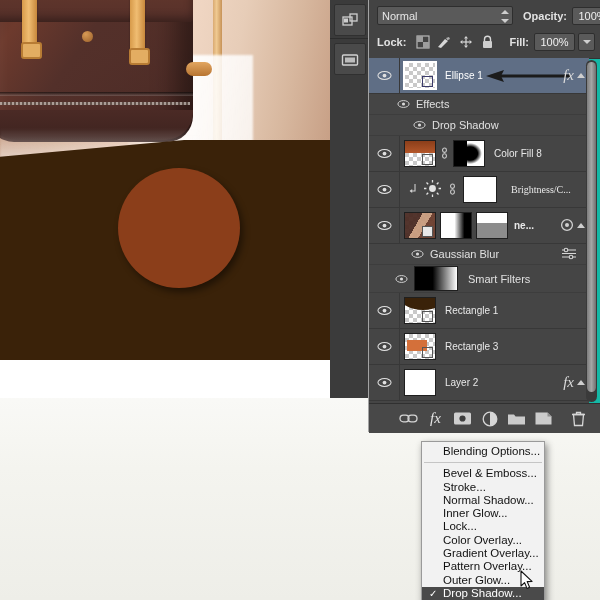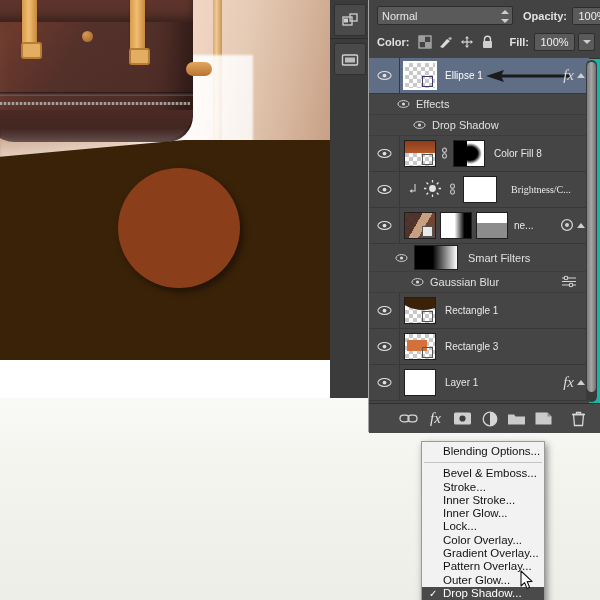--- a/index.html
+++ b/index.html
@@ -292,21 +292,21 @@
           </span>
         </div>
         <span class="op-label">Opacity:</span>
         <div class="num-field">
           <span>100%</span>
         </div>
 
       </div>
 
       <div class="row-lock">
-        <span class="lock-label">Color:</span>
+        <span class="lock-label">Lock:</span>
         <span class="lock-ico">
           <svg width="14" height="14" viewBox="0 0 14 14">
               <rect x="1" y="1" width="12" height="12" fill="none" stroke="#b8b8b8" stroke-width="1.2"></rect>
               <rect x="1" y="1" width="6" height="6" fill="#9e9e9e"></rect>
               <rect x="7" y="7" width="6" height="6" fill="#9e9e9e"></rect>
             </svg>
         </span>
         <span class="lock-ico">
           <svg width="16" height="14" viewBox="0 0 16 14">
               <path d="M2 12 L9 4 L12 6 L5 13 Z" fill="#d8d8d8"></path>
@@ -445,58 +445,58 @@
             </svg>
         </div>
         <div class="thumbs" style="gap:4px;">
           <div class="thumb checker">
             <div style="position:absolute;inset:0;background:linear-gradient(120deg,#4a2a22 0 40%,#c79a7c 40% 62%,#6a3c2c 62% 100%);opacity:.95;"></div>
             <div class="so-badge"></div>
           </div>
           <div class="thumb" style="background:linear-gradient(90deg,#fff 0 45%,#000 78%);"></div>
           <div class="thumb" style="background:linear-gradient(180deg,#fff 0 42%,#8c8c8c 42% 100%);"></div>
         </div>
-        <span class="lname" style="margin-left:6px;">ne...</span>
+        <span class="lname" style="margin-left:6px;font-weight:bold;">ne...</span>
         <div class="fx-col">
           <span>
             <svg width="14" height="14" viewBox="0 0 14 14">
                 <circle cx="7" cy="7" r="5.4" fill="none" stroke="#d0d0d0" stroke-width="1.3"></circle>
                 <circle cx="7" cy="7" r="2" fill="#d0d0d0"></circle>
               </svg>
           </span>
           <span class="expander"></span>
         </div>
       </div>
 
-      <div class="subrow" style="height:27px;">
-        <svg class="eye-s" viewBox="0 0 14 10" style="margin-left:26px">
-            <ellipse cx="7" cy="5" rx="6" ry="3.7" fill="none" stroke="#dadada" stroke-width="1"></ellipse>
-            <circle cx="7" cy="5" r="1.7" fill="#dadada"></circle>
-          </svg>
-        <div class="smartfilter-thumb" style="margin-left:6px;"></div>
-        <span class="sub-label" style="margin-left:10px;">Smart Filters</span>
-      </div>
-
       <div class="subrow">
         <svg class="eye-s" viewBox="0 0 14 10" style="margin-left:42px">
             <ellipse cx="7" cy="5" rx="6" ry="3.7" fill="none" stroke="#dadada" stroke-width="1"></ellipse>
             <circle cx="7" cy="5" r="1.7" fill="#dadada"></circle>
           </svg>
         <span class="sub-label">Gaussian Blur</span>
         <span style="position:absolute;right:12px;top:3px;">
           <svg width="16" height="13" viewBox="0 0 16 13">
               <g stroke="#d6d6d6" stroke-width="1.2">
                 <path d="M1 3h14M1 6.5h14M1 10h14"></path>
               </g>
               <circle cx="5" cy="3" r="1.8" fill="#434343" stroke="#d6d6d6" stroke-width="1.1"></circle>
               <circle cx="10" cy="10" r="1.8" fill="#434343" stroke="#d6d6d6" stroke-width="1.1"></circle>
             </svg>
         </span>
       </div>
 
+      <div class="subrow" style="height:27px;">
+        <svg class="eye-s" viewBox="0 0 14 10" style="margin-left:26px">
+            <ellipse cx="7" cy="5" rx="6" ry="3.7" fill="none" stroke="#dadada" stroke-width="1"></ellipse>
+            <circle cx="7" cy="5" r="1.7" fill="#dadada"></circle>
+          </svg>
+        <div class="smartfilter-thumb" style="margin-left:6px;"></div>
+        <span class="sub-label" style="margin-left:10px;">Smart Filters</span>
+      </div>
+
       <div class="lrow">
         <div class="eye-col">
           <svg class="eye" viewBox="0 0 16 11">
               <ellipse cx="8" cy="5.5" rx="7" ry="4.2" fill="none" stroke="#e0e0e0" stroke-width="1.1"></ellipse>
               <circle cx="8" cy="5.5" r="2" fill="#e0e0e0"></circle>
             </svg>
         </div>
         <div class="thumbs">
           <div class="thumb checker">
             <div style="position:absolute;left:-4px;top:-8px;width:44px;height:20px;background:#3a2209;border-radius:0 0 60% 60%/0 0 70% 70%;"></div>
@@ -525,21 +525,21 @@
       <div class="lrow">
         <div class="eye-col">
           <svg class="eye" viewBox="0 0 16 11">
               <ellipse cx="8" cy="5.5" rx="7" ry="4.2" fill="none" stroke="#e0e0e0" stroke-width="1.1"></ellipse>
               <circle cx="8" cy="5.5" r="2" fill="#e0e0e0"></circle>
             </svg>
         </div>
         <div class="thumbs">
           <div class="thumb" style="background:#ffffff;"></div>
         </div>
-        <span class="lname">Layer 1</span>
+        <span class="lname">Layer 2</span>
         <div class="fx-col">
           <span class="fx-glyph">fx</span>
           <span class="expander"></span>
         </div>
       </div>
 
       <div class="subrow">
         
         
       </div>
@@ -597,21 +597,21 @@
       <span>Blending Options...</span>
     </div>
     <div class="ctx-sep"></div>
     <div class="ctx-item">
       <span>Bevel &amp; Emboss...</span>
     </div>
     <div class="ctx-item">
       <span>Stroke...</span>
     </div>
     <div class="ctx-item">
-      <span>Inner Stroke...</span>
+      <span>Normal Shadow...</span>
     </div>
     <div class="ctx-item">
       <span>Inner Glow...</span>
     </div>
     <div class="ctx-item">
       <span>Lock...</span>
     </div>
     <div class="ctx-item">
       <span>Color Overlay...</span>
     </div>

